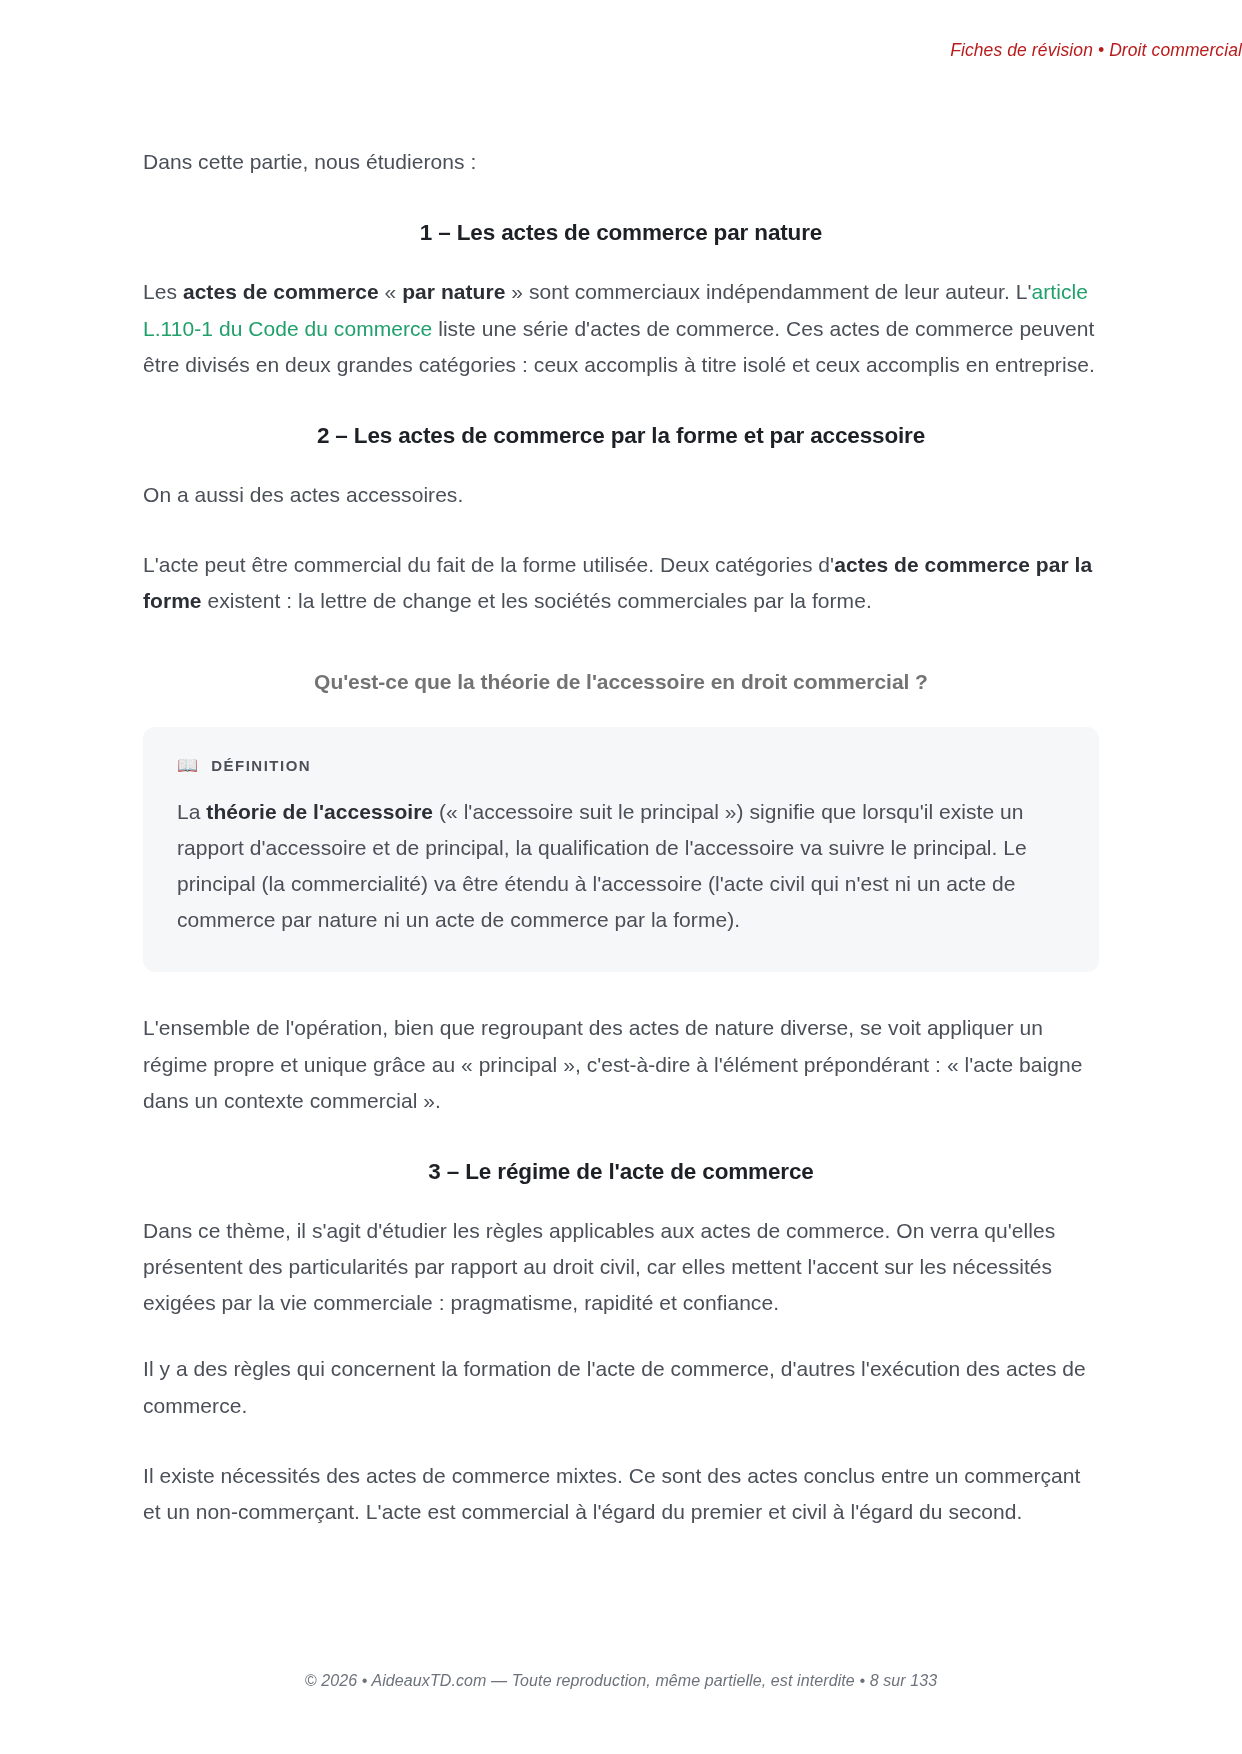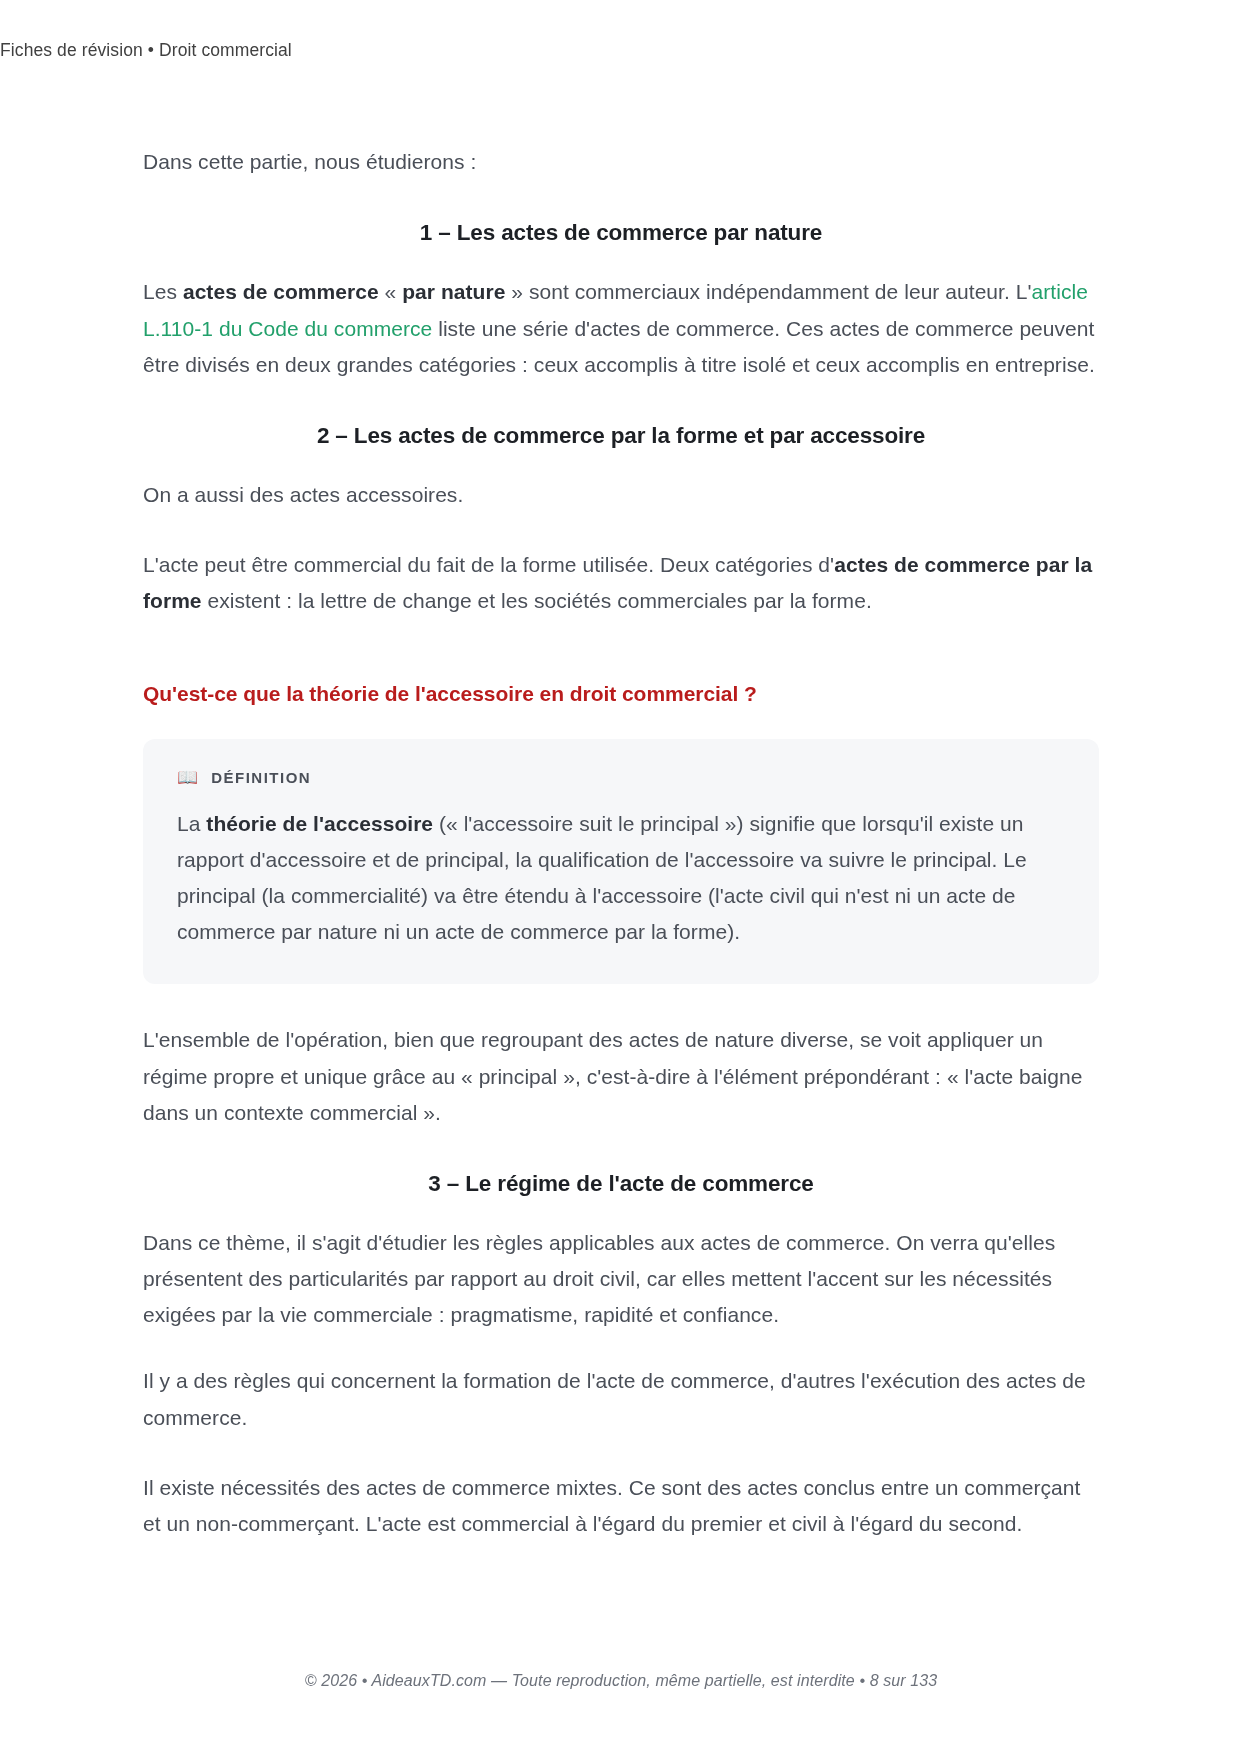--- a/index.html
+++ b/index.html
@@ -21,23 +21,24 @@
     height: 1754px;
     box-sizing: border-box;
     position: relative;
     display: flex;
     flex-direction: column;
   }
 
   
   .running-header {
     width: 100%;
-    text-align: left;
+    text-align: right;
     font-size: 17.5px;
-    color: #404040;
+    font-style: italic;
+    color: #b91c1c;
     letter-spacing: 0.1px;
     padding-top: 40px;
     height: 24px;
     box-sizing: content-box;
   }
 
   
   .content {
     margin: 0 auto;
     width: 1040px;
@@ -52,38 +53,39 @@
     line-height: 1.72;
     color: #4a4f58;
     margin: 12px 0 30px 0;
     letter-spacing: 0.05px;
   }
   p.para.gap   { margin-bottom: 34px; }
 
   p.para b, .callout-body b, .q-heading {
     color: #2b2f36;
     font-weight: 700;
+    text-align: center;
   }
 
   h2.section-heading {
     font-size: 22.5px;
     font-weight: 700;
     color: #1d2025;
     margin: 38px 0 26px 0;
     letter-spacing: -0.15px;
     line-height: 1.35;
     text-align: center;
   }
   h2.section-heading:first-child { margin-top: 0; }
 
   .q-heading {
     font-size: 21px;
     font-weight: 700;
-    color: #b91c1c;
-    margin: 58px 0 30px 0;
+    color: #737373;
+    margin: 46px 0 30px 0;
     line-height: 1.5;
     letter-spacing: -0.05px;
   }
 
   a.doc-link,
   .doc-link {
     color: #22a06b;
     text-decoration: none;
   }
 

